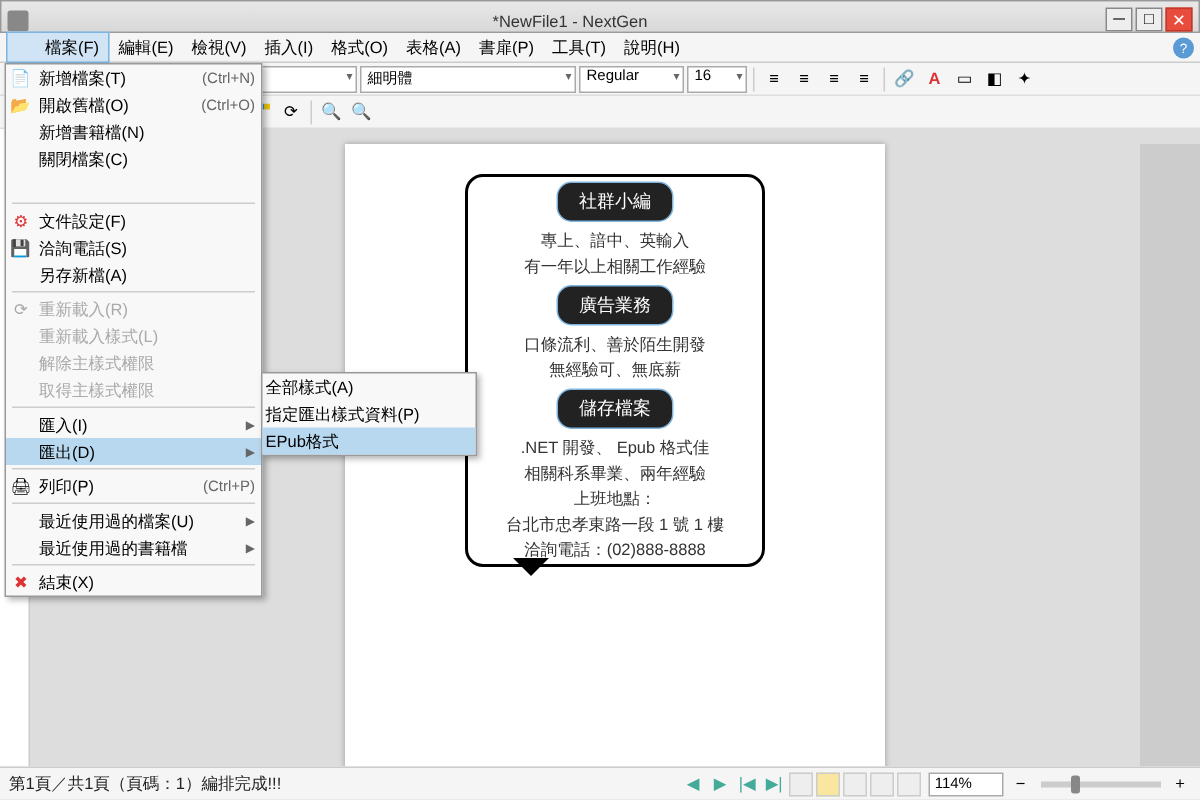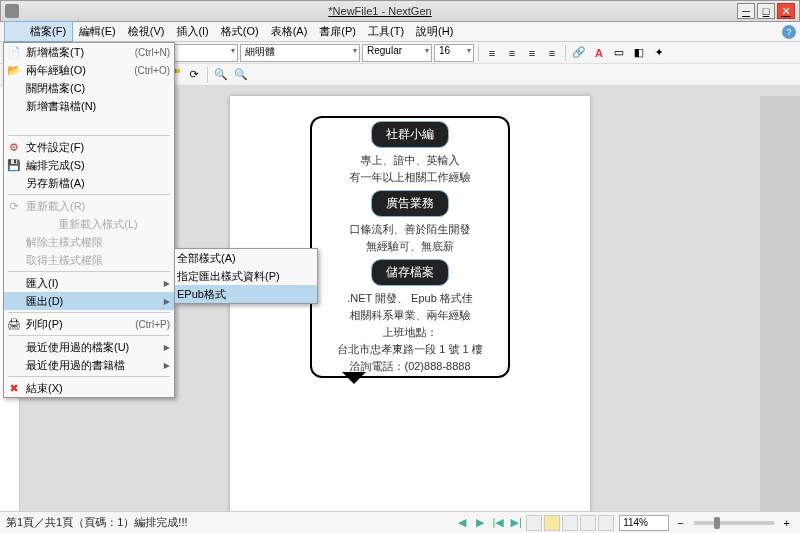--- a/index.html
+++ b/index.html
@@ -1,17 +1,17 @@
 <!DOCTYPE html>
 <html><head>
 <meta charset="utf-8">
 <style>
 * { margin:0; padding:0; box-sizing:border-box; font-family:"Microsoft JhengHei",Arial,sans-serif; font-size:11px; }
 body { width:800px; height:533px; overflow:hidden; background:#f0f0f0; position:relative; }
-.titlebar { height:22px; background:linear-gradient(#e8e8e8,#d8d8d8); border:1px solid #999; display:flex; align-items:center; padding:0 4px;text-decoration:underline; }
+.titlebar { height:22px; background:linear-gradient(#e8e8e8,#d8d8d8); border:1px solid #999; display:flex; align-items:flex-end; padding:0 4px; }
 .titlebar .sys-icon { width:14px; height:14px; background:#888; border-radius:2px; margin-right:6px; }
 .titlebar .title { flex:1; text-align:center; color:#333; }
 .titlebar .winbtn { width:18px; height:16px; border:1px solid #888; margin-left:2px; display:flex; align-items:center; justify-content:center; background:#eee; cursor:pointer; }
 .titlebar .winbtn.close { background:#e74c3c; color:#fff; border-color:#c0392b; }
 .menubar { height:20px; background:#f5f5f5; border-bottom:1px solid #ccc; display:flex; align-items:center; padding:0 4px; position:relative; }
 .menubar .menu-item { padding:2px 6px; cursor:pointer; }
 .menubar .menu-item.open { background:#d0e4f5; border:1px solid #7eb4e0;padding-left:25px; }
 .menubar .help-icon { margin-left:auto; width:14px; height:14px; background:#5b9bd5; color:#fff; border-radius:50%; display:flex; align-items:center; justify-content:center; font-size:9px; }
 .dropdown { position:absolute; top:42px; left:3px; width:172px; background:#f8f8f8; border:1px solid #999; box-shadow:2px 2px 4px rgba(0,0,0,0.3); z-index:100; }
 .dd-row { display:flex; align-items:center; height:18px; padding:0 4px 0 2px; cursor:pointer; }
@@ -86,21 +86,21 @@
       <svg class="icon-svg" viewBox="0 0 12 12">
         <rect x="1" y="1" width="10" height="10" fill="#5b9bd5" stroke="#2e6da4"></rect>
         <rect x="3" y="1" width="6" height="4" fill="#fff"></rect>
       </svg>
     </div>
   <div class="tb-sep"></div>
   <div class="tb-btn">↶</div>
   <div class="tb-btn">↷</div>
   <div class="tb-sep"></div>
   <div class="tb-select" style="width:120px">default</div>
-  <div class="tb-select" style="width:120px">細明體</div>
+  <div class="tb-select" style="width:144px">細明體</div>
   <div class="tb-select" style="width:70px">Regular</div>
   <div class="tb-select" style="width:40px">16</div>
   <div class="tb-sep"></div>
   <div class="tb-btn">≡</div>
   <div class="tb-btn">≡</div>
   <div class="tb-btn">≡</div>
   <div class="tb-btn">≡</div>
   <div class="tb-sep"></div>
   <div class="tb-btn">🔗</div>
   <div class="tb-btn" style="color:#d33;font-weight:bold">A</div>
@@ -135,53 +135,53 @@
 </div>
 
 <div class="dropdown" id="file-dd">
     <div class="dd-row">
       <span class="dd-icon">📄</span>
       <span class="dd-label">新增檔案(T)</span>
       <span class="dd-shortcut">(Ctrl+N)</span>
     </div>
     <div class="dd-row">
       <span class="dd-icon">📂</span>
-      <span class="dd-label">兩年經驗(O)</span>
+      <span class="dd-label">開啟舊檔(O)</span>
       <span class="dd-shortcut">(Ctrl+O)</span>
     </div>
     <div class="dd-row">
       <span class="dd-icon"></span>
+      <span class="dd-label">新增書籍檔(N)</span>
+    </div>
+    <div class="dd-row">
+      <span class="dd-icon"></span>
       <span class="dd-label">關閉檔案(C)</span>
-    </div>
-    <div class="dd-row">
-      <span class="dd-icon"></span>
-      <span class="dd-label">新增書籍檔(N)</span>
     </div>
     <div class="dd-row">
       <span class="dd-icon"></span>
     </div>
     <div class="dd-sep"></div>
     <div class="dd-row">
       <span class="dd-icon" style="color: rgb(221, 51, 51);">⚙</span>
       <span class="dd-label">文件設定(F)</span>
     </div>
     <div class="dd-row">
       <span class="dd-icon">💾</span>
-      <span class="dd-label">編排完成(S)</span>
+      <span class="dd-label">洽詢電話(S)</span>
     </div>
     <div class="dd-row">
       <span class="dd-icon"></span>
       <span class="dd-label">另存新檔(A)</span>
     </div>
     <div class="dd-sep"></div>
     <div class="dd-row" style="color: rgb(170, 170, 170);">
       <span class="dd-icon">⟳</span>
       <span class="dd-label">重新載入(R)</span>
     </div>
-    <div class="dd-row" style="color: rgb(170, 170, 170); text-align: center;">
+    <div class="dd-row" style="color: rgb(170, 170, 170);">
       <span class="dd-icon"></span>
       <span class="dd-label">重新載入樣式(L)</span>
     </div>
     <div class="dd-row" style="color: rgb(170, 170, 170);">
       <span class="dd-icon"></span>
       <span class="dd-label">解除主樣式權限</span>
     </div>
     <div class="dd-row" style="color: rgb(170, 170, 170);">
       <span class="dd-icon"></span>
       <span class="dd-label">取得主樣式權限</span>

